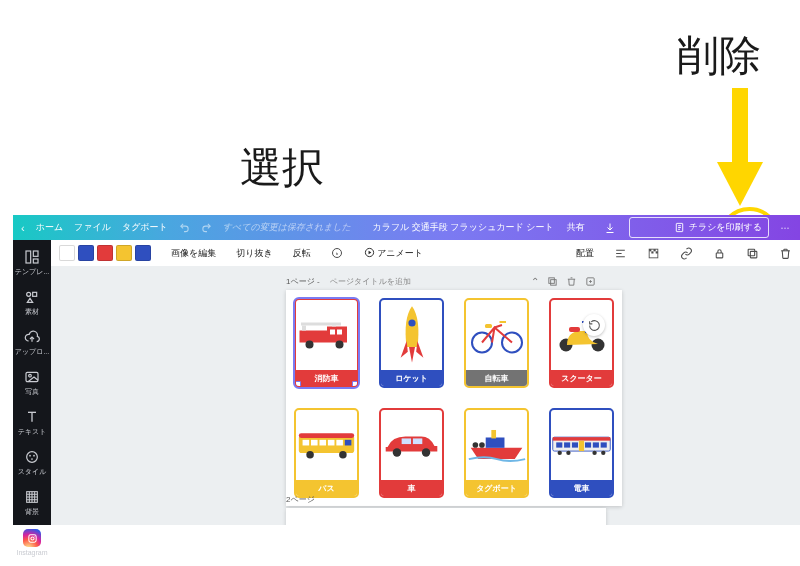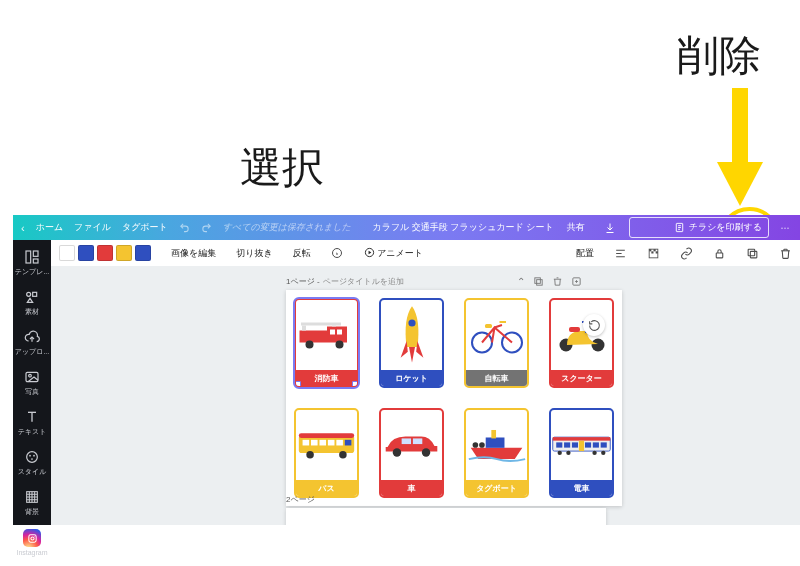--- a/index.html
+++ b/index.html
@@ -42,21 +42,21 @@
 
   
   .sidebar { position: absolute; left: 0; top: 25px; bottom: 0; width: 38px; background: #14161b; color: #c9cbd1; display: flex; flex-direction: column; align-items: center; gap: 2px; padding-top: 4px; font-size: 7px; }
   .sbitem { width: 38px; display: flex; flex-direction: column; align-items: center; justify-content: center; gap: 2px; padding: 5px 0; cursor: pointer; }
   .sbitem .sico { width: 16px; height: 16px; display:flex; align-items:center; justify-content:center; }
   .sbitem.insta { margin-top: auto; margin-bottom: 6px; }
   .insta-grad { width:18px; height:18px; border-radius:5px; background: radial-gradient(circle at 30% 110%, #fdf497 0%, #fd5949 40%, #d6249f 60%, #285AEB 90%); display:flex; align-items:center; justify-content:center; color:#fff; }
 
   
   .canvas { position: absolute; left: 38px; top: 51px; right: 0; bottom: 0; background: #eceff1; overflow: hidden; }
-  .page-head { position: absolute; left: 235px; top: 10px; font-size: 8px; color: #555; display: flex; align-items: center; gap: 3px; }
+  .page-head { position: absolute; left: 235px; top: 10px; font-size: 8px; color: #555; display: flex; align-items: center; gap: 10px; }
   .page-head .icons { display:flex; gap:8px; margin-left: 110px; color:#777; font-size:10px; }
   .page { position: absolute; left: 235px; top: 24px; width: 320px; background: #fff; box-shadow: 0 1px 4px rgba(0,0,0,.18); padding: 8px; }
   .grid { display: grid; grid-template-columns: repeat(4, 1fr); grid-template-rows: repeat(2,1fr); gap: 20px; }
   .card { border: 2px solid; border-radius: 5px; display: flex; flex-direction: column; overflow: hidden; height: 86px; position: relative; background:#fff; }
   .card .img { flex: 1; display: flex; align-items: center; justify-content: center; }
   .card .lbl { height: 16px; display: flex; align-items: center; justify-content: center; color: #fff; font-size: 8px; font-weight: 600; }
   .card.sel { outline: 2px solid #7b7bf2; outline-offset: -1px; }
   .sel-handles { position:absolute; inset:0; pointer-events:none; }
   .sel-handles i { position:absolute; width:6px; height:6px; background:#fff; border:1px solid #7b7bf2; border-radius:1px; }
   .sel-handles .bl { left:-3px; bottom:-3px; }

